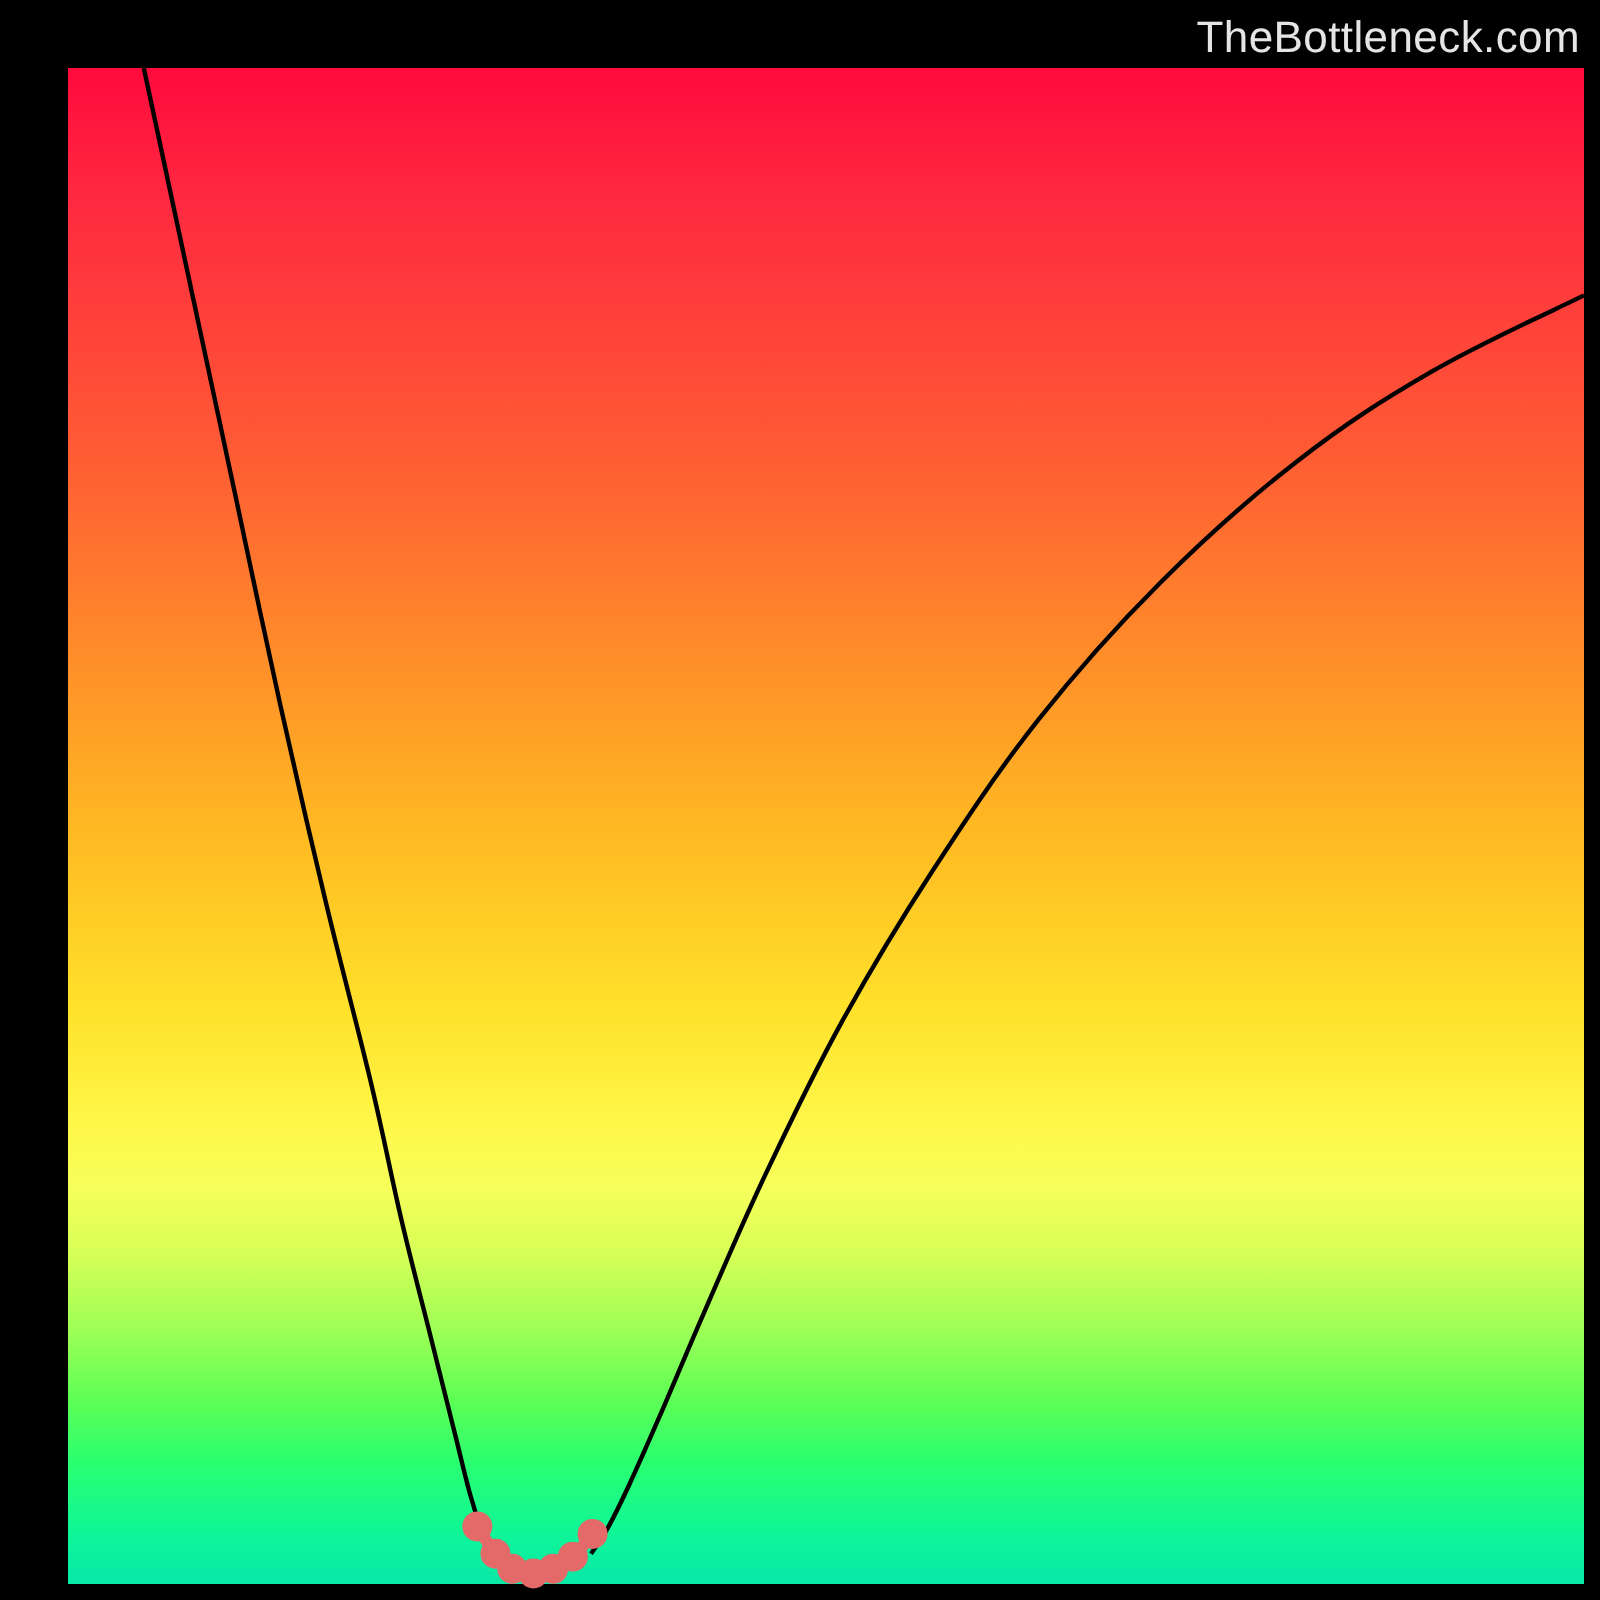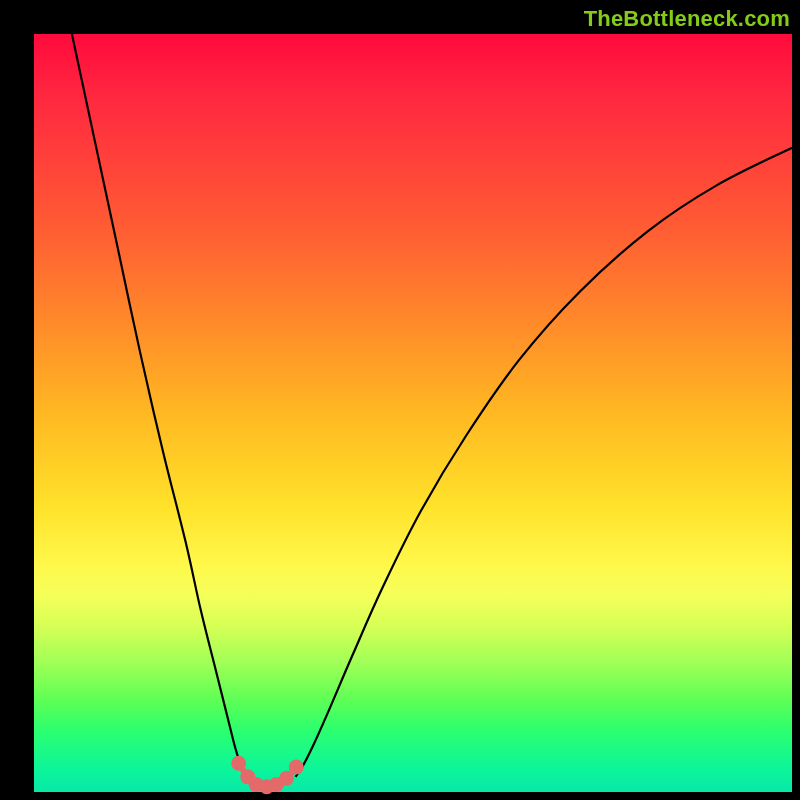--- a/index.html
+++ b/index.html
@@ -39,23 +39,23 @@
       #5cff56 88%,
       #2aff70 92%,
       #0cf59a 97%,
       #08e8a8 100%
     );
   }
   .watermark {
     position: absolute;
     top: 6px;
     right: 10px;
-    color: #84cc16;
+    color: #e5e5e5;
     font-size: 22px;
-    font-weight: 700;
+    font-weight: 400;
     letter-spacing: 0.2px;
     user-select: none;
   }
   svg.curve {
     position: absolute;
     left: 0; top: 0;
     width: 758px;
     height: 758px;
     overflow: visible;
   }

